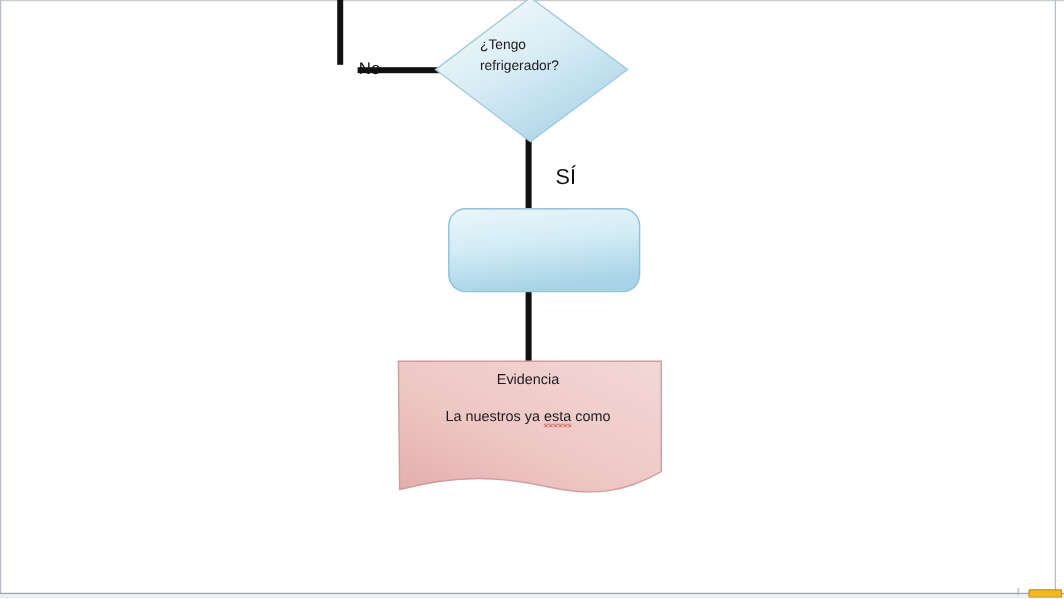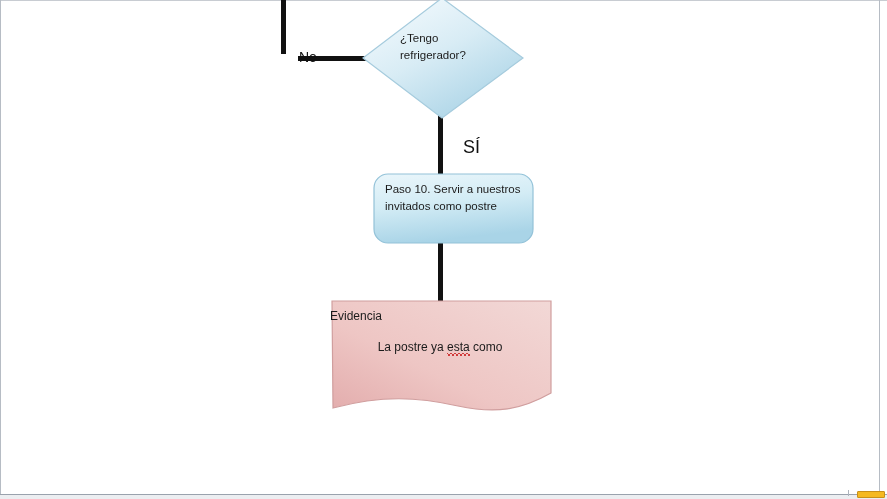--- a/index.html
+++ b/index.html
@@ -89,20 +89,21 @@
     font-size: 11.5px;
     text-align: left;
   }
 
   
   #evidence-title {
     left: 330px;
     top: 308px;
     width: 220px;
     font-size: 12px;
+    text-align: center;
   }
   #evidence-body {
     left: 330px;
     top: 339px;
     width: 220px;
     font-size: 12px;
     text-align: center;
   }
   .spellcheck {
     background-image:
@@ -185,39 +186,37 @@
     <defs>
       <linearGradient id="gradProcess" x1="0" y1="0" x2="0.25" y2="1">
         <stop offset="0%" stop-color="#eaf6fb"></stop>
         <stop offset="48%" stop-color="#d3ecf5"></stop>
         <stop offset="100%" stop-color="#a9d4e7"></stop>
       </linearGradient>
     </defs>
     <rect x="1" y="1" width="159" height="69" rx="14" ry="14" fill="url(#gradProcess)" stroke="#93c2d8" stroke-width="1.2"></rect>
   </svg>
 
-  <div class="shape-text" id="process-text">Paso 10. Servir a nuestros
-invitados como postre</div>
 
   <svg class="shape-svg" style="left:326px; top:298px;" width="230" height="116" viewBox="0 0 230 116">
     <defs>
       <linearGradient id="gradEvidence" x1="0" y1="1" x2="1" y2="0">
         <stop offset="0%" stop-color="#e3adad"></stop>
         <stop offset="40%" stop-color="#eec6c4"></stop>
         <stop offset="100%" stop-color="#f2d8d6"></stop>
       </linearGradient>
     </defs>
     <path d="M6,3
              L225,3
              L225,95
              C195,112 170,116 132,108
              C92,99 56,97 7,110
              Z" fill="url(#gradEvidence)" stroke="#d09e9e" stroke-width="1.2"></path>
   </svg>
 
   <div class="shape-text" id="evidence-title">Evidencia</div>
 
-  <div class="shape-text" id="evidence-body"><span>La postre ya </span><span class="spellcheck">esta</span><span> como</span></div>
+  <div class="shape-text" id="evidence-body"><span>La nuestros ya </span><span class="spellcheck">esta</span><span> como</span></div>
 
   <div class="tray-tick"></div>
   <div class="tray-chip"></div>
 
 </div>
 
 </body></html>

